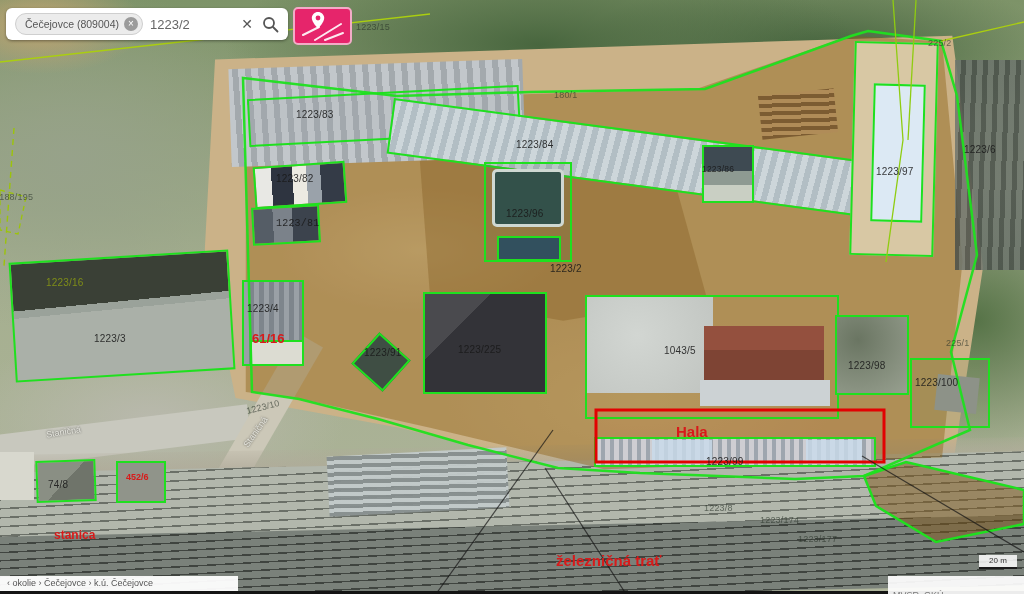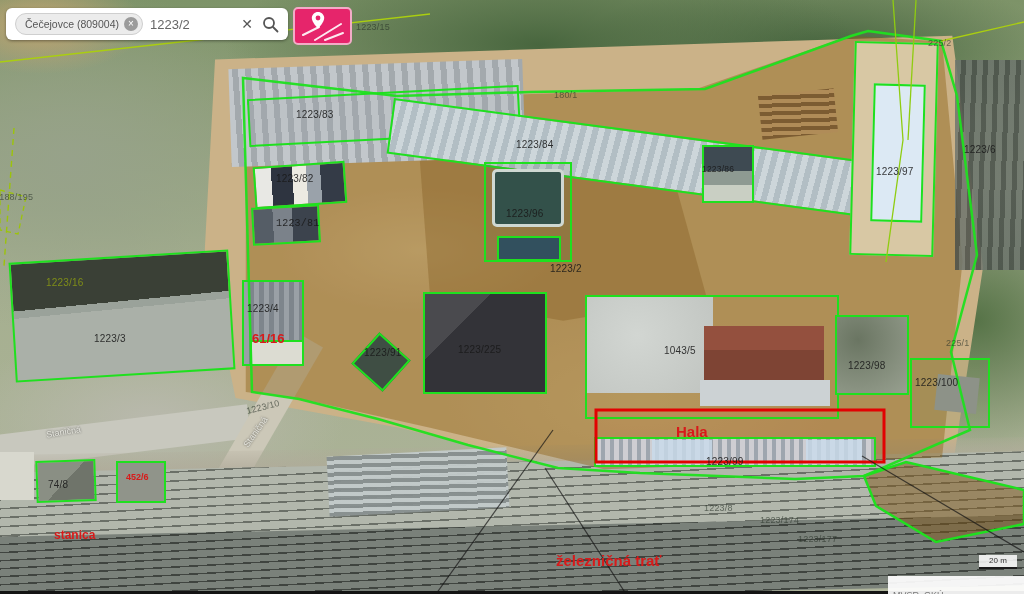--- a/index.html
+++ b/index.html
@@ -195,15 +195,16 @@
   <div class="pinkbtn">
     <svg width="44" height="30" viewBox="0 0 44 30">
       <path d="M2 24 L18 16 M14 29 L40 13 M24 29 L42 22" stroke="#ffffff" stroke-width="2" fill="none" stroke-linecap="round" opacity=".9"></path>
       <path d="M17 1c-3.4 0-6.2 2.7-6.2 6.1 0 4.5 6.2 10.4 6.2 10.4s6.2-5.9 6.2-10.4C23.2 3.7 20.4 1 17 1z" fill="#ffffff"></path>
       <circle cx="17" cy="7" r="2.4" fill="#e6256b"></circle>
     </svg>
   </div>
 
   <div class="scalebox">20 m</div>
   <div class="attrib">MVSR, GKÚ</div>
+  <div class="crumbs">‹ okolie › Čečejovce › k.ú. Čečejovce</div>
   <div class="bstrip"></div>
 
 </div>
 
 </body></html>

